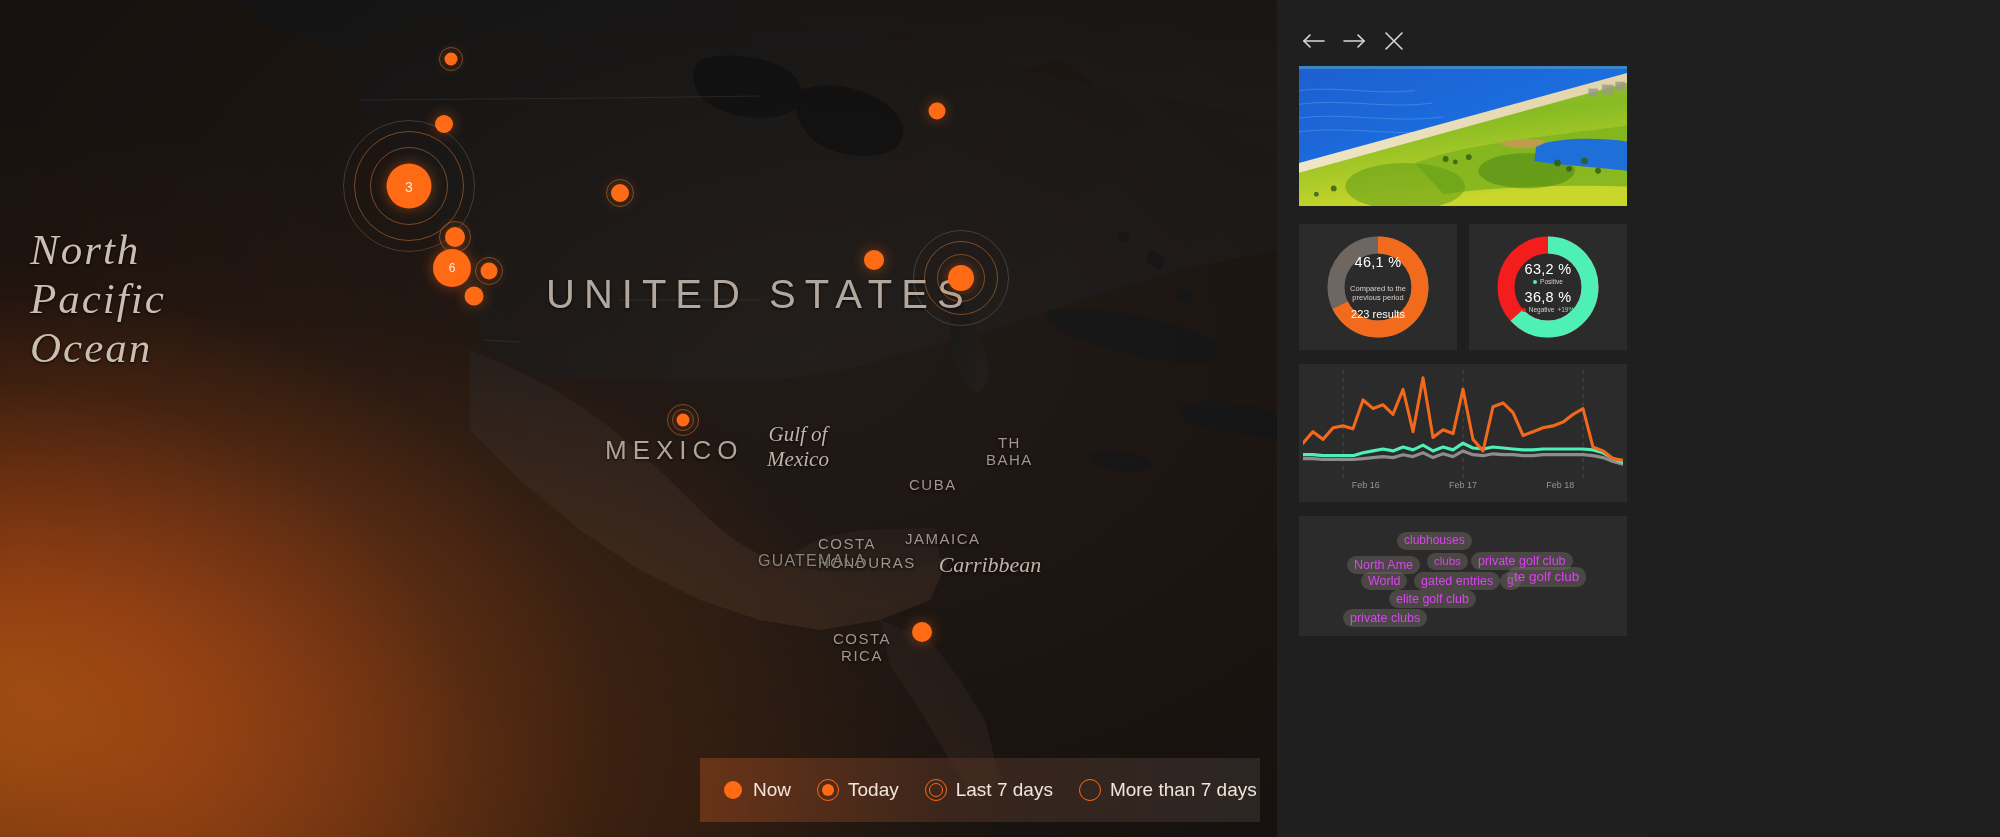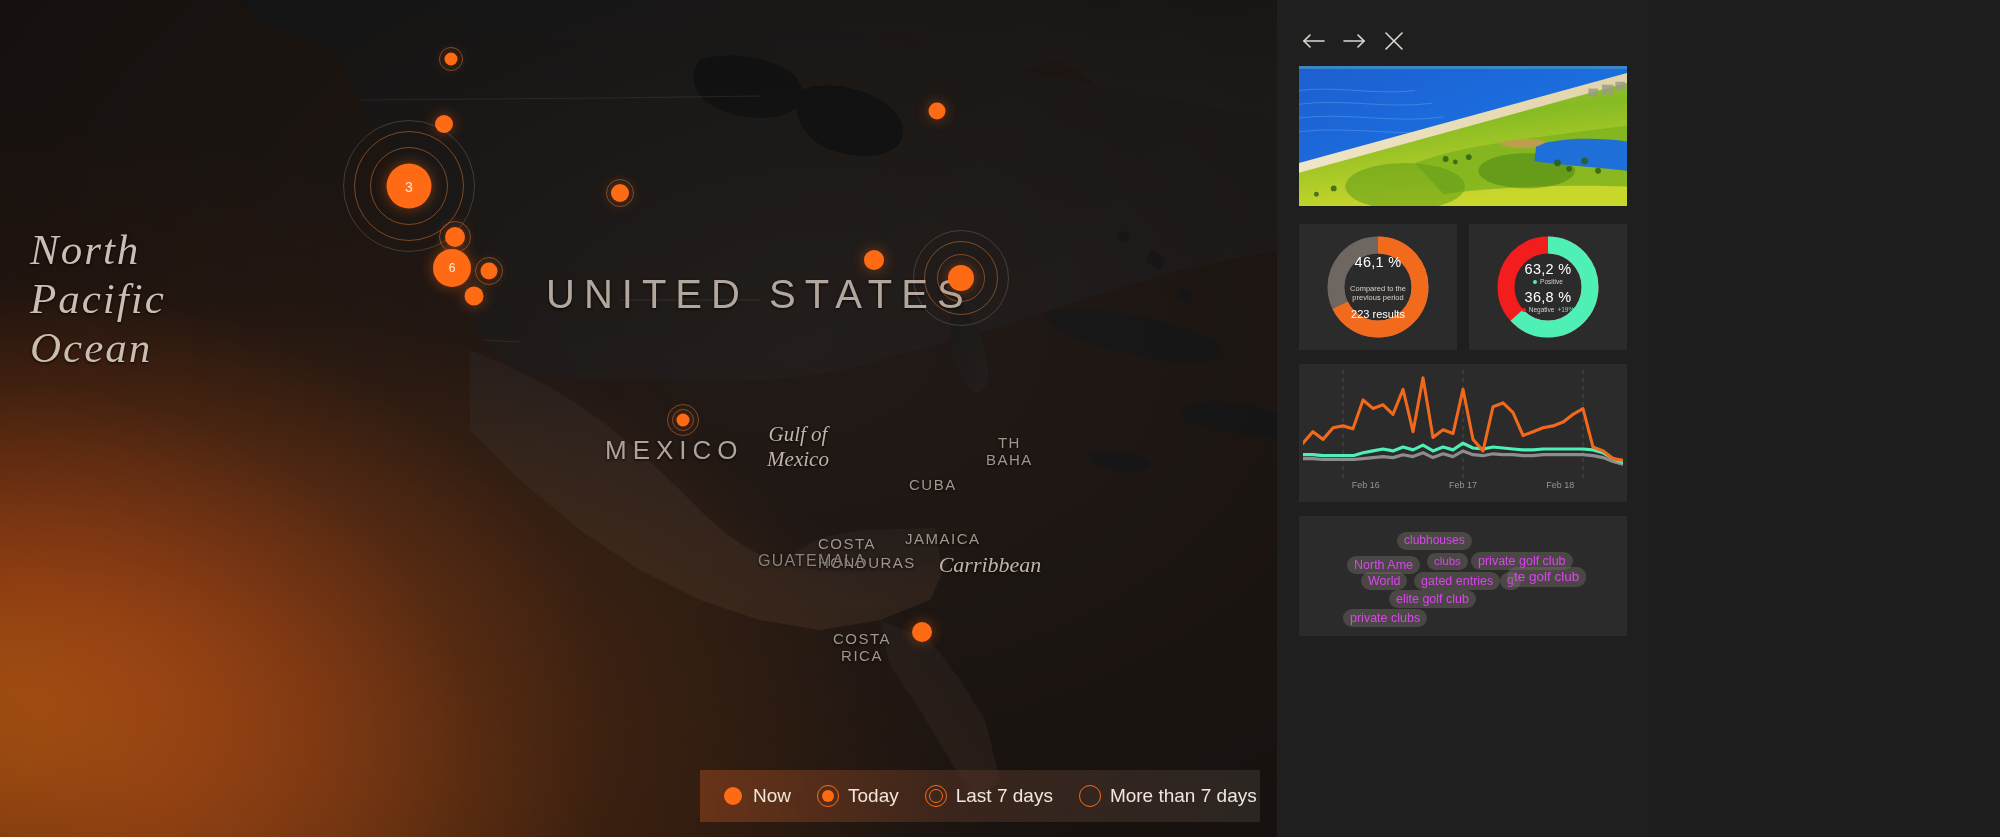--- a/index.html
+++ b/index.html
@@ -61,21 +61,21 @@
     box-shadow: 0 0 14px rgba(255,106,20,.45);
   }
   .ring {
     position: absolute; left: 50%; top: 50%; transform: translate(-50%,-50%);
     border-radius: 50%; border: 1px solid rgba(255,140,60,.42);
   }
   .ring.faint { border-color: rgba(230,200,180,.20); }
 
   
   #legend {
-    position: absolute; left: 700px; bottom: 15px; width: 560px; height: 52px;
+    position: absolute; left: 700px; bottom: 15px; width: 560px; height: 64px;
     background: linear-gradient(90deg, rgba(150,70,30,.55) 0%, rgba(90,55,40,.5) 45%, rgba(60,55,52,.55) 100%);
     backdrop-filter: blur(2px);
     display: flex; align-items: center; gap: 26px; padding: 0 22px;
     overflow: hidden;
   }
   .leg-item { display: flex; align-items: center; gap: 9px; color: #f2e6dc; font-size: 19px; white-space: nowrap; }
   .leg-mark { width: 22px; height: 22px; position: relative; flex: 0 0 22px; }
   .lm-solid { position: absolute; inset: 2px; border-radius: 50%; background: #ff6a14; }
   .lm-ring-o { position: absolute; inset: 0; border-radius: 50%; border: 1.5px solid #ff6a14; }
   .lm-core { position: absolute; inset: 5px; border-radius: 50%; background: #ff6a14; }

